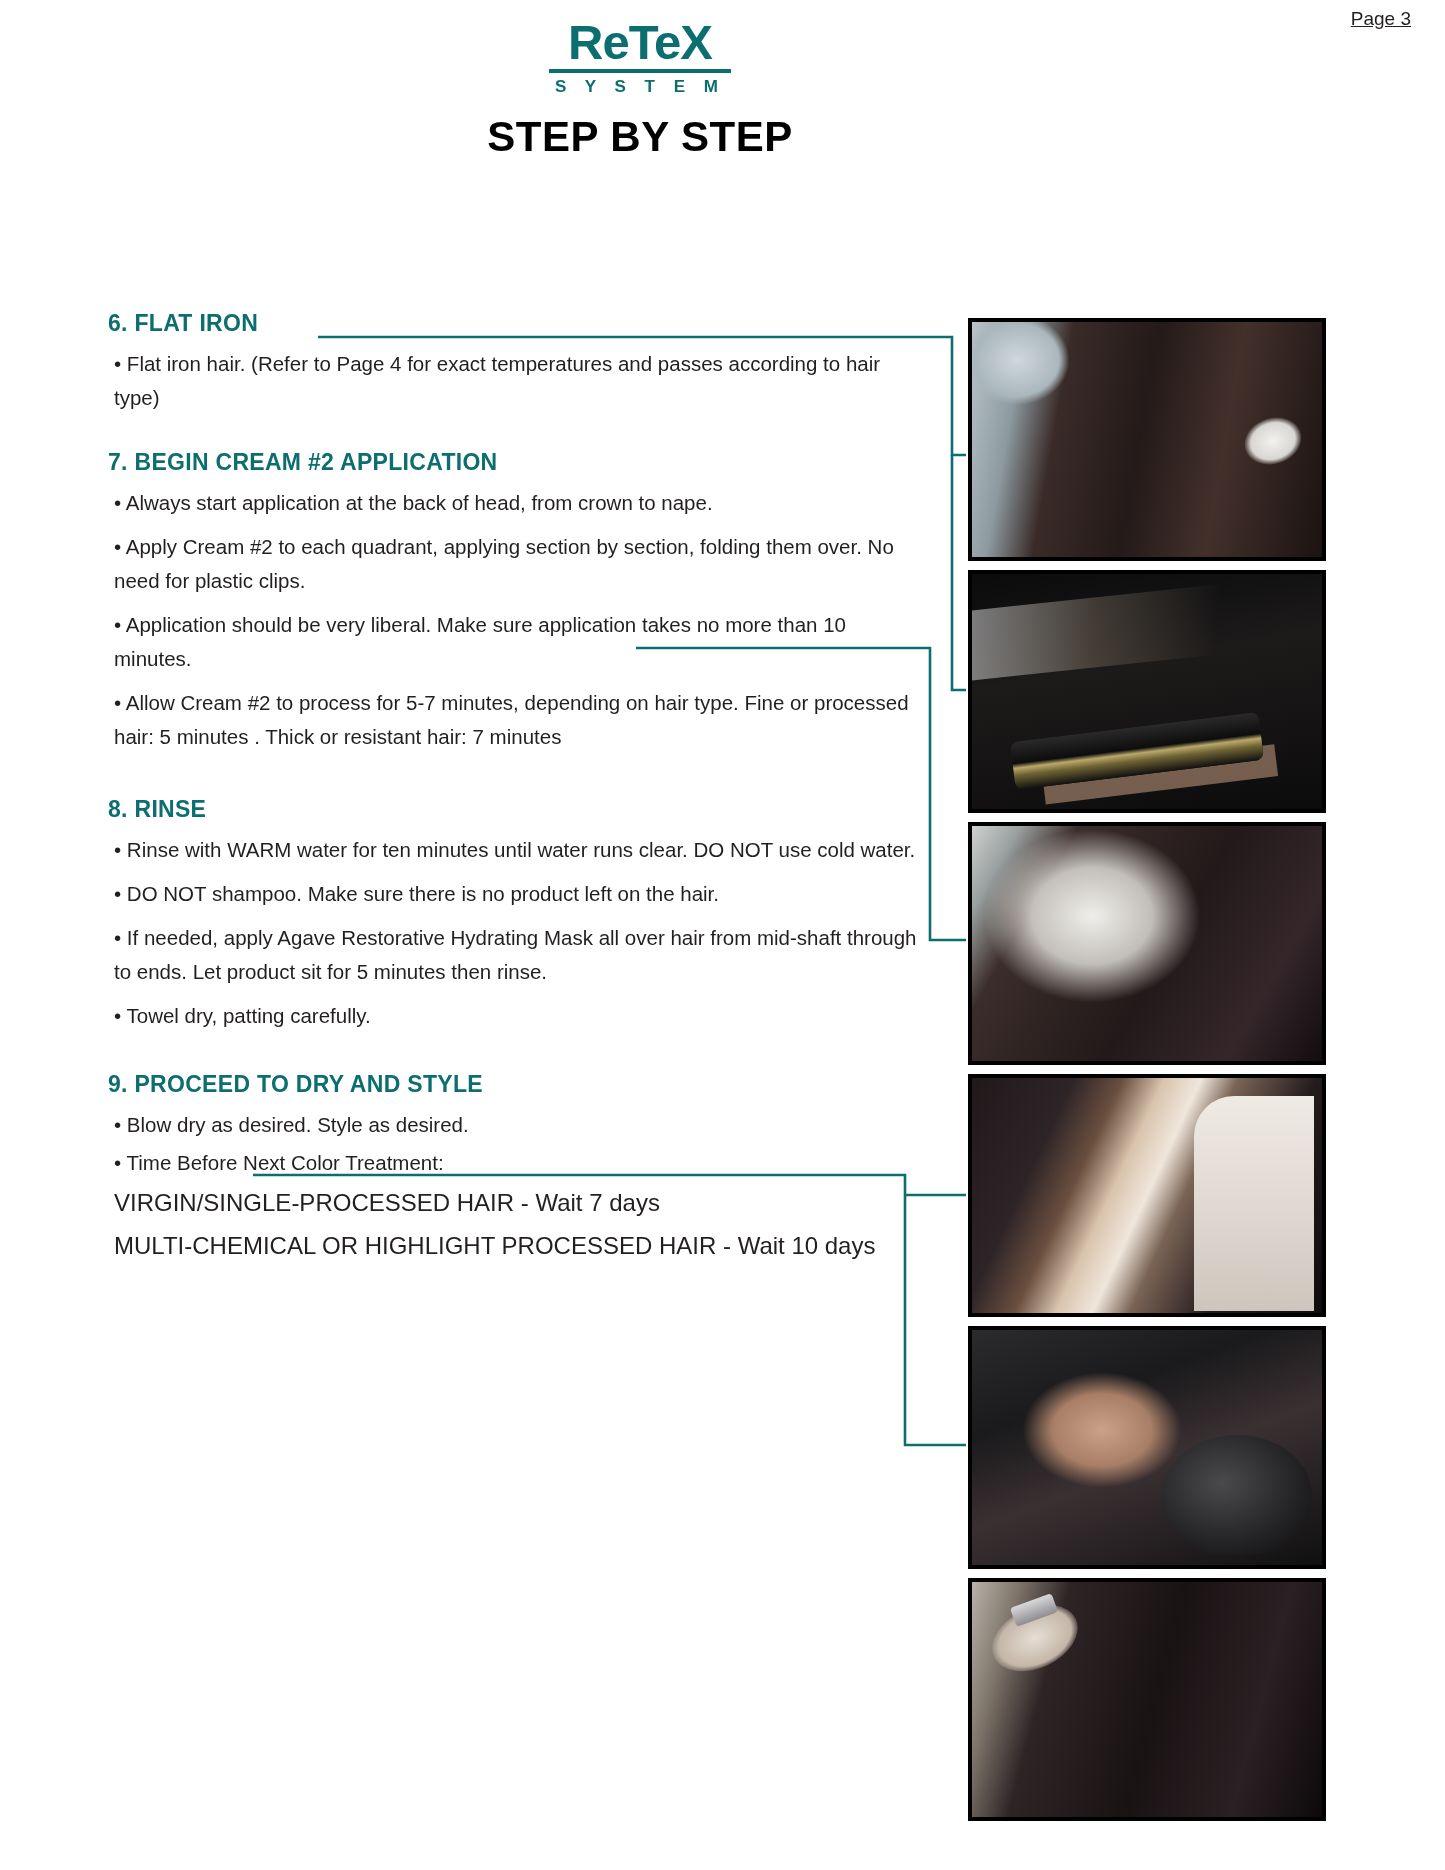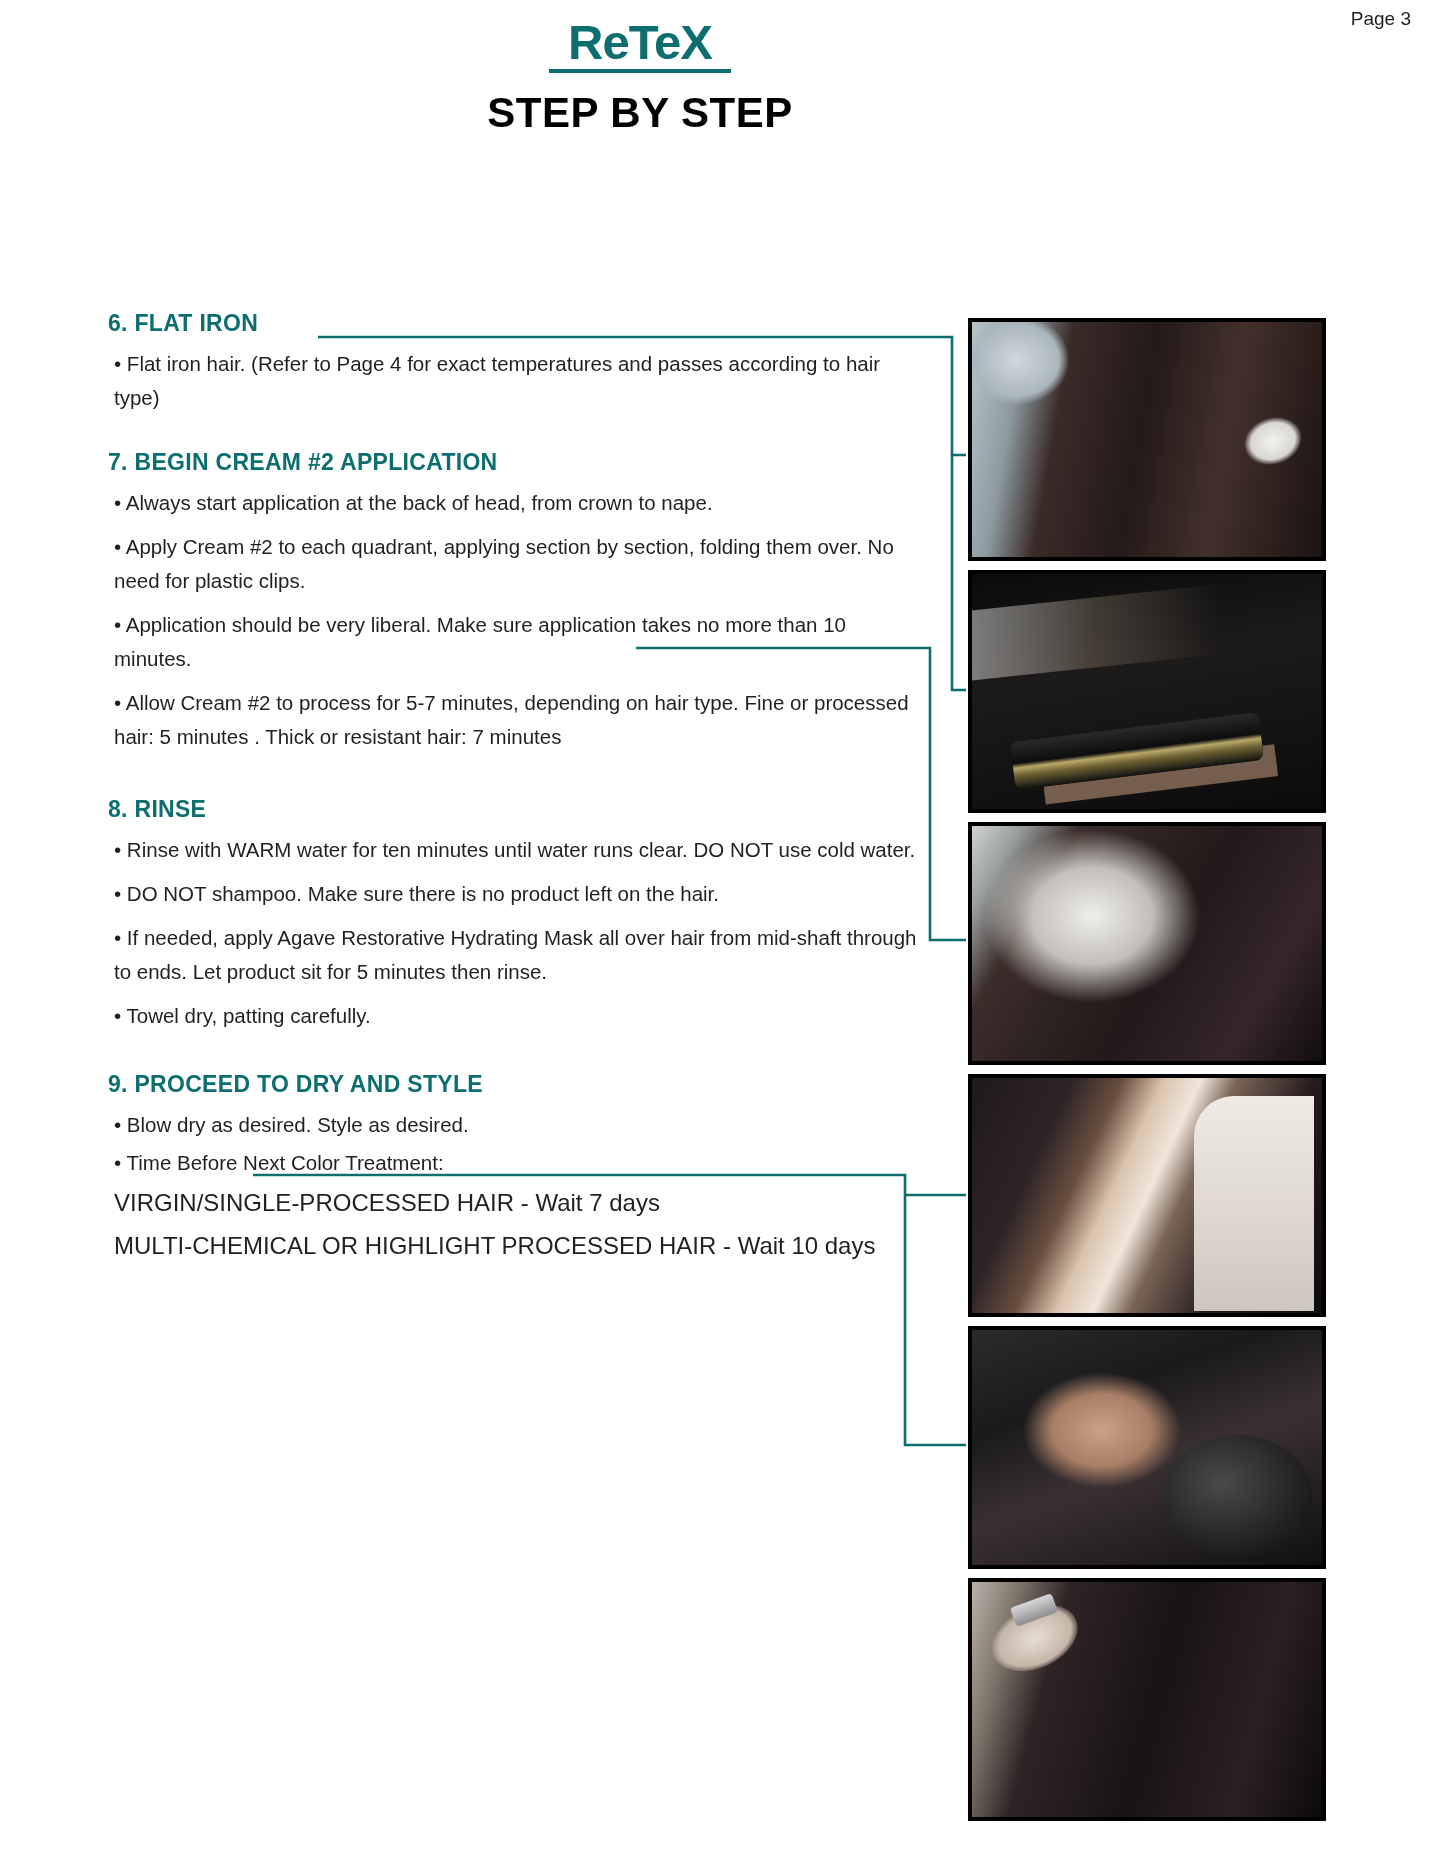--- a/index.html
+++ b/index.html
@@ -16,20 +16,21 @@
     overflow: hidden;
   }
 
   .page-number {
     position: absolute;
     top: 8px;
     right: 34px;
     font-size: 19px;
     color: #231f20;
     font-family: "Liberation Sans", sans-serif;
+    text-decoration: underline;
   }
 
   
   .logo-wrap {
     position: absolute;
     top: 18px;
     left: 0;
     width: 1280px;
     text-align: center;
   }
@@ -227,20 +228,21 @@
 </head>
 <body>
 
 <div class="page-number">Page 3</div>
 
 <div class="logo-wrap">
   <div class="logo-main">
     <span>ReTeX</span>
     <div class="logo-rule"></div>
   </div>
+  <div class="logo-sub">S Y S T E M</div>
   <div class="doc-title">STEP BY STEP</div>
 </div>
 
 <div class="content">
 
   <div class="section" id="sec-flat-iron">
     <div class="section-head">6. FLAT IRON</div>
     <p class="bullet">• Flat iron hair. (Refer to Page 4 for  exact temperatures and passes according to hair type)</p>
   </div>
 

